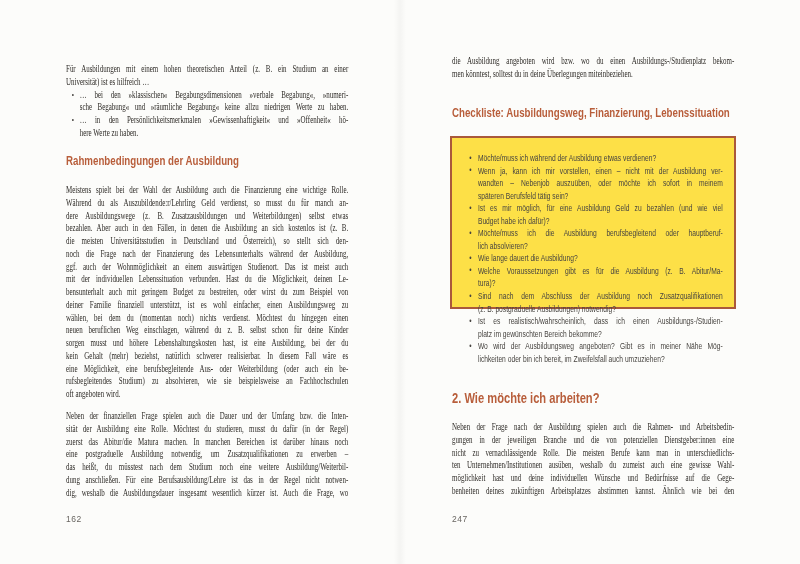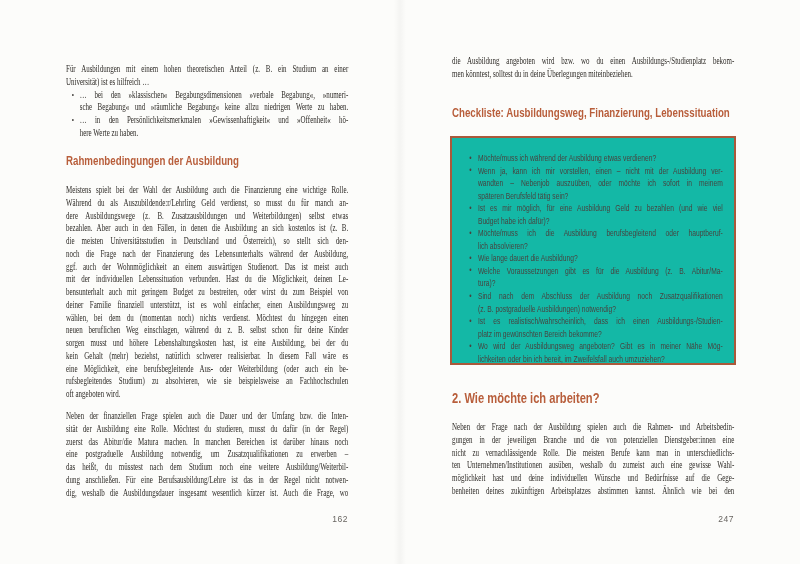--- a/index.html
+++ b/index.html
@@ -23,34 +23,34 @@
   .tline.b::before{content:"•";position:absolute;left:-11px;top:0;font-size:9px;color:#2e2b27;}
   
   .hd{
     position:absolute;transform:scaleX(0.72);transform-origin:0 0;white-space:nowrap;
     font-family:"Liberation Sans", sans-serif;font-weight:bold;color:#b85e3b;
   }
   .hd-small{font-size:13.5px;line-height:15px;}
   .hd-big{font-size:15.5px;line-height:18px;}
   
   .check-box{
-    position:absolute;left:450px;top:136px;width:286px;height:229px;
-    border:2px solid #aa593b;box-sizing:border-box;background:#14b8a6;
+    position:absolute;left:450px;top:136px;width:286px;height:173px;
+    border:2px solid #aa593b;box-sizing:border-box;background:#fde047;
   }
   .check-inner{
     position:absolute;left:0;top:0;width:390px;transform:scaleX(0.72);transform-origin:0 0;
     padding-top:14px;
     font-family:"Liberation Sans", sans-serif;font-size:9.3px;line-height:12.55px;color:#474440;
   }
   .cl-line{position:relative;margin-left:36px;margin-right:14px;text-align:left;}
   .cl-line.j{text-align:justify;text-align-last:justify;}
   .cl-line.b::before{content:"•";position:absolute;left:-12px;top:-0.5px;color:#474440;}
   
   .pagenum{
-    position:absolute;width:282px;text-align:right;
+    position:absolute;width:282px;text-align:left;
     font-family:"Liberation Sans", sans-serif;font-size:8.5px;color:#686561;letter-spacing:0.5px;
   }
 </style>
 </head>
 <body>
 
 <div class="gutter"></div>
 
 <div class="serif-block" style="left:66px;top:63px">
     <div class="tline j">Für Ausbildungen mit einem hohen theoretischen Anteil (z. B. ein Studium an einer</div>

